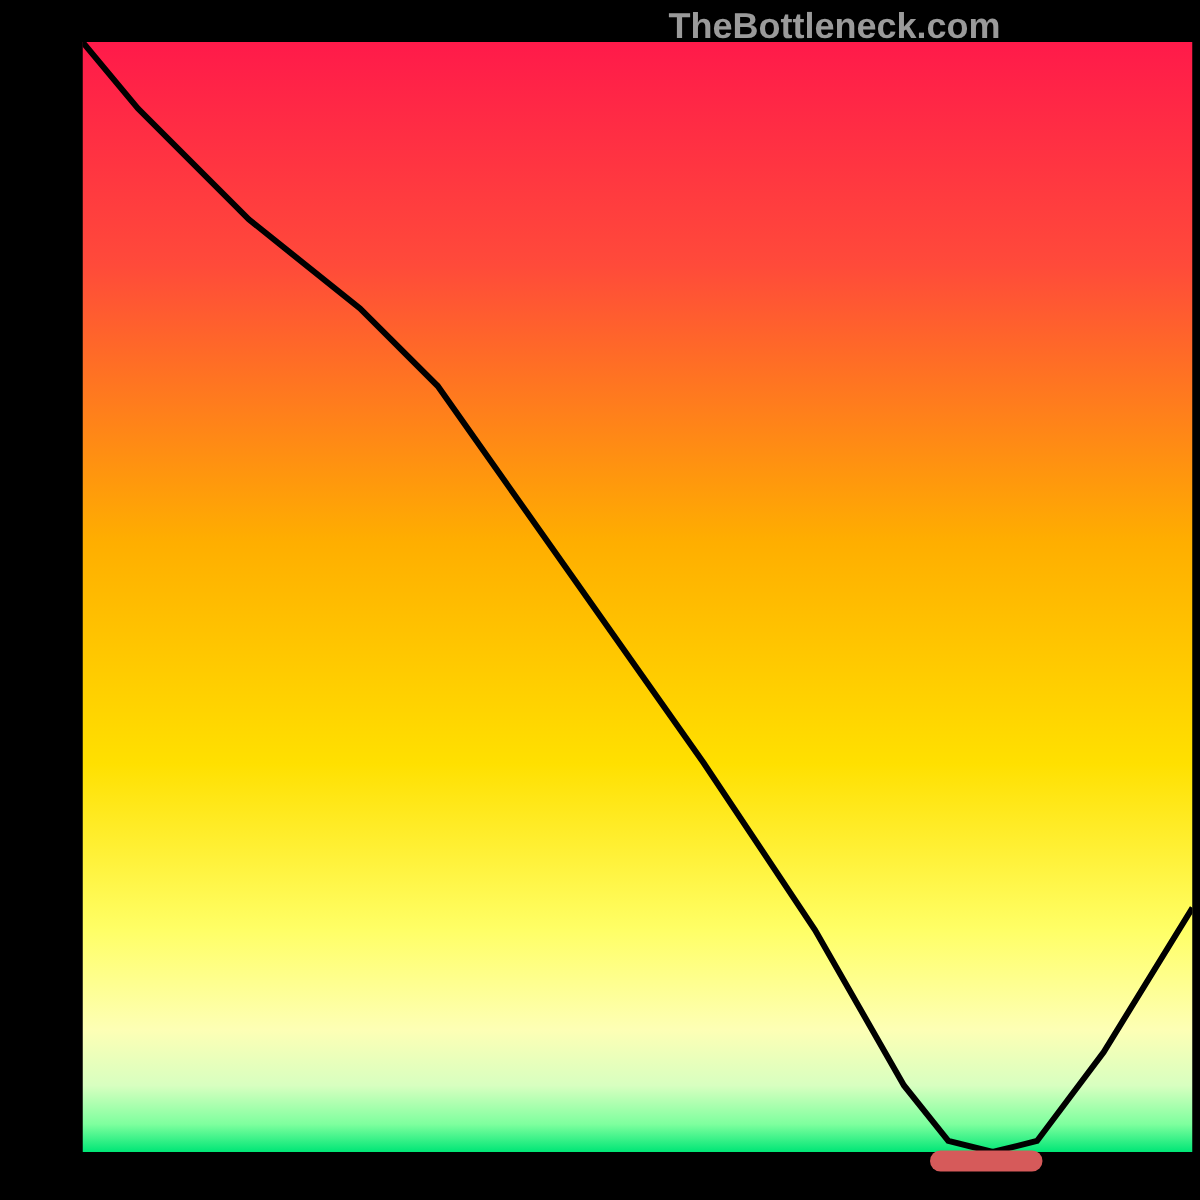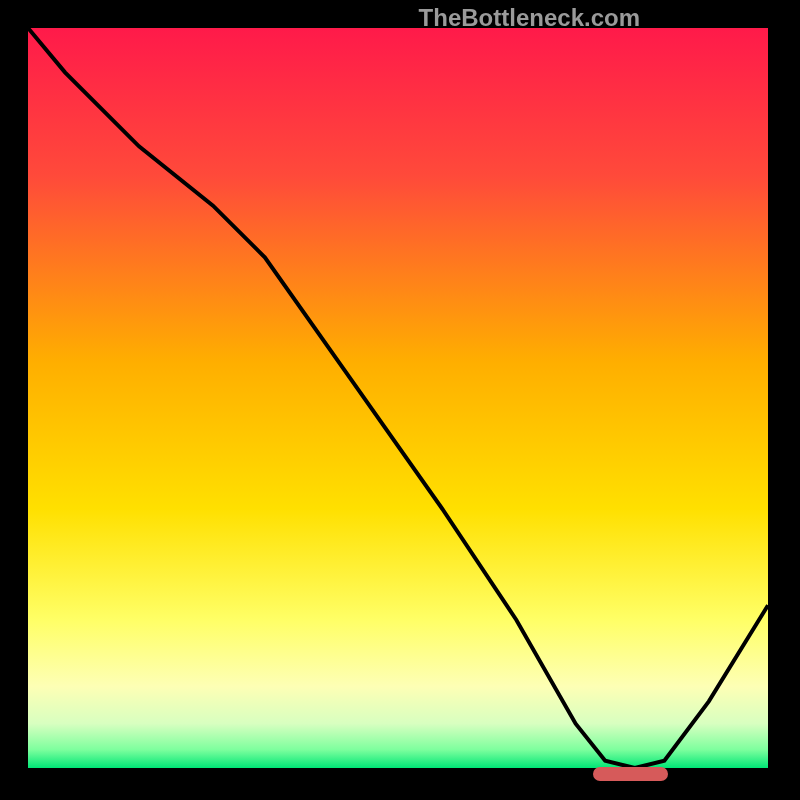--- a/index.html
+++ b/index.html
@@ -8,20 +8,21 @@
     width: 800px;
     height: 800px;
     background: #000;
     font-family: Arial, Helvetica, sans-serif;
     overflow: hidden;
   }
   .container {
     position: relative;
     width: 652px;
     height: 800px;
+    margin-left: 27px;
   }
   .watermark {
     position: absolute;
     top: 4px;
     right: 12px;
     color: #9a9a9a;
     font-size: 24px;
     font-weight: bold;
     z-index: 10;
   }

